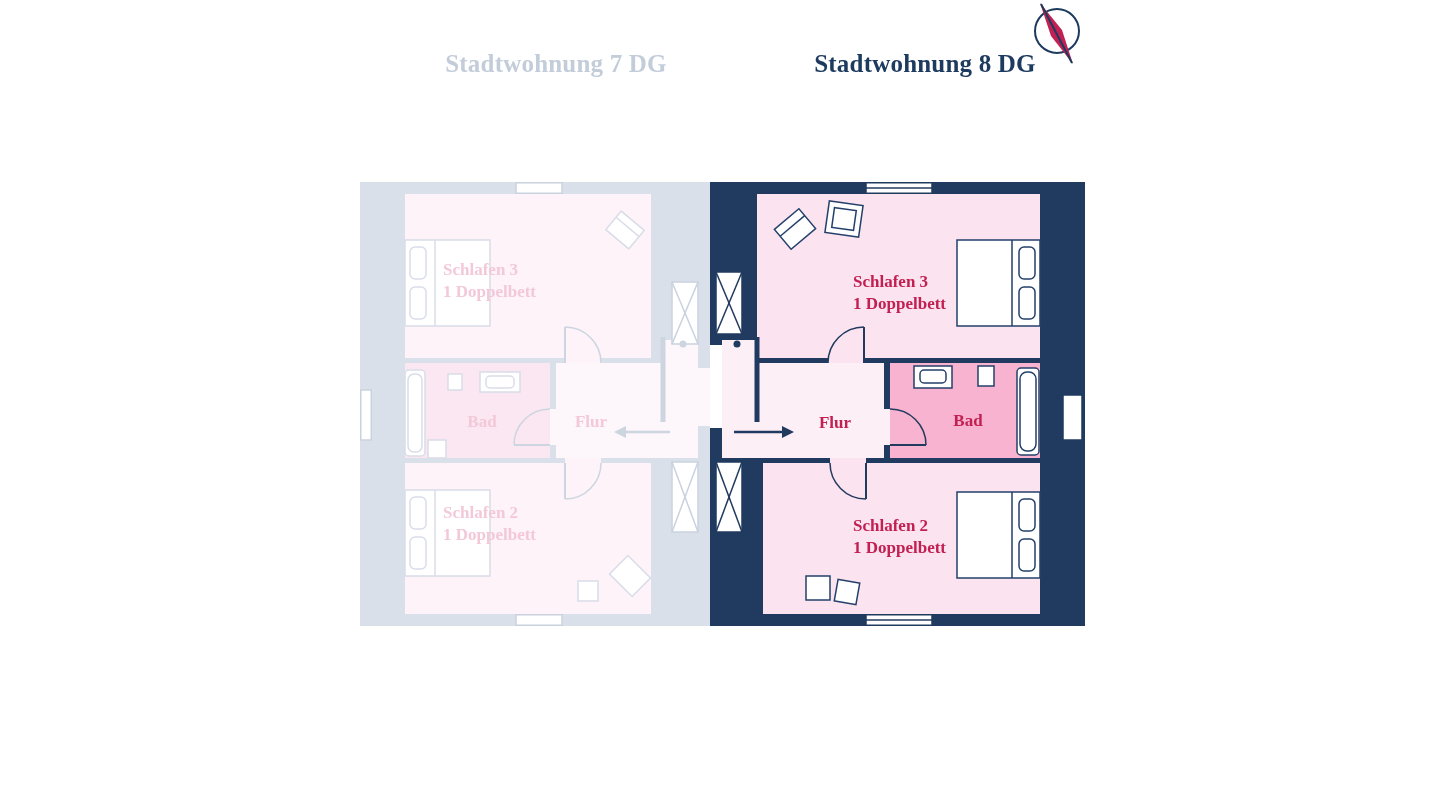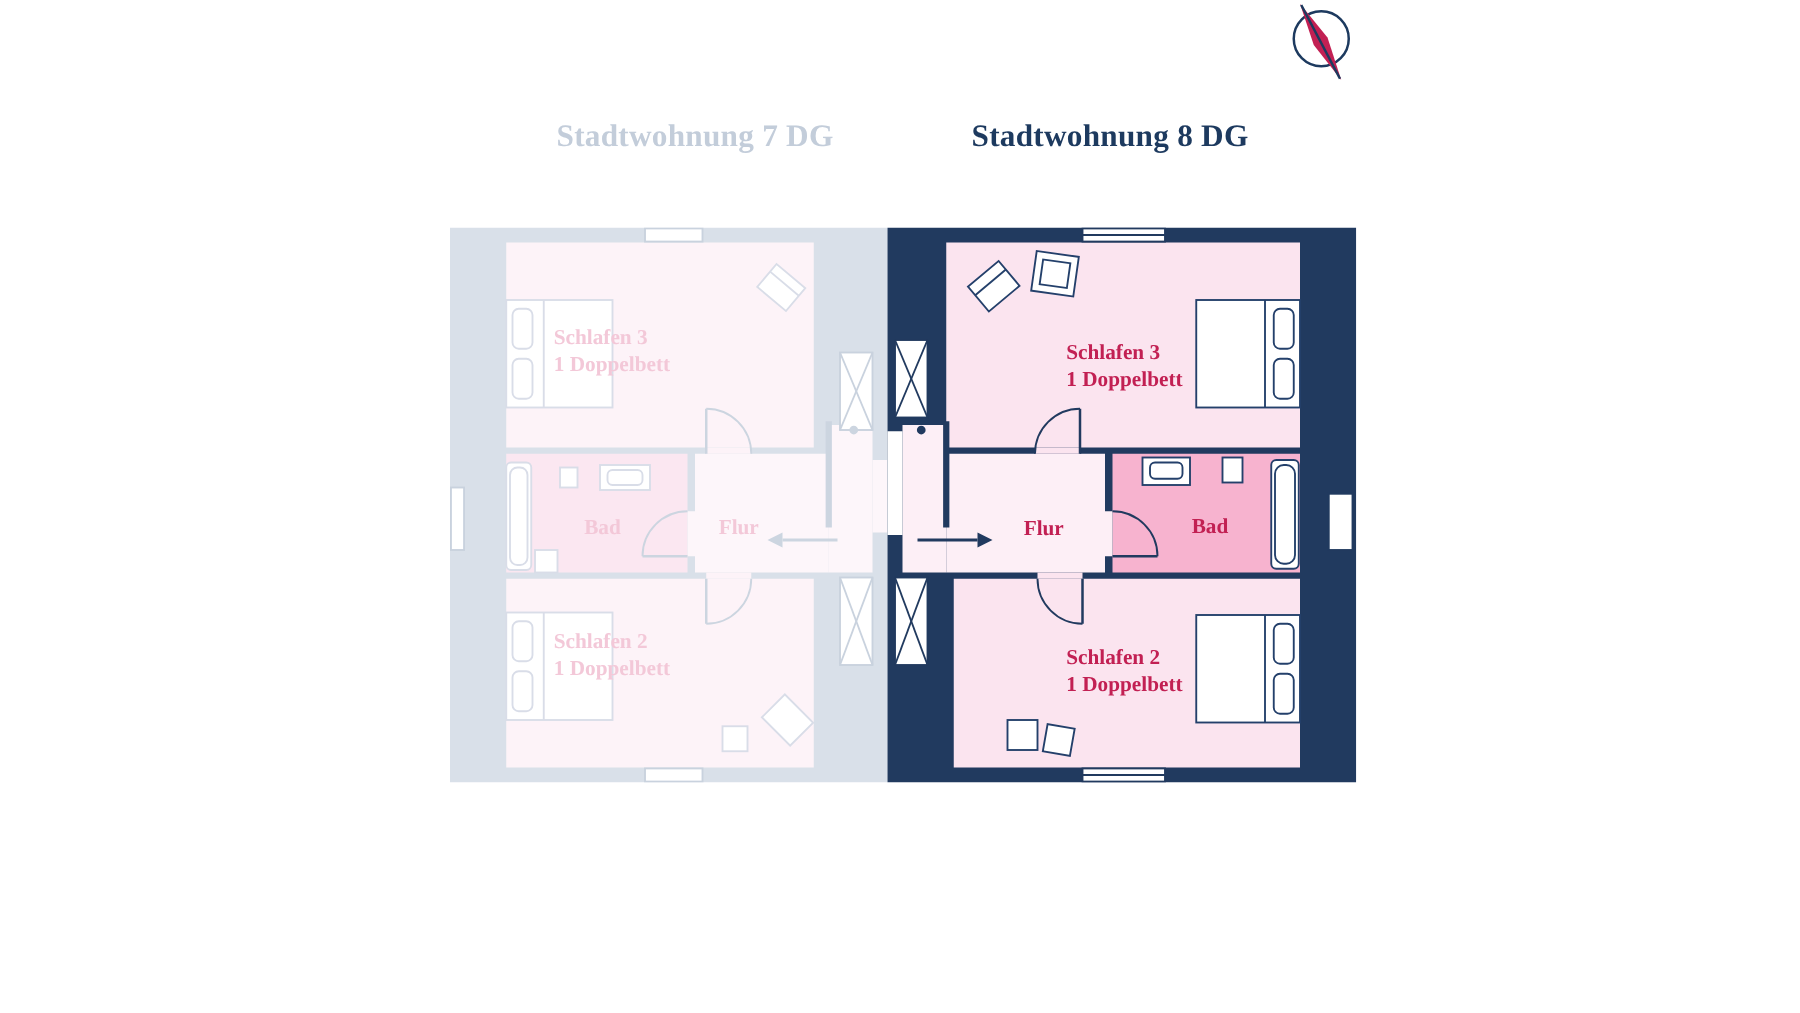--- a/index.html
+++ b/index.html
@@ -3,24 +3,24 @@
 <meta charset="utf-8">
 <style>
   html,body{margin:0;padding:0;}
   body{
     width:1440px;height:810px;background:#ffffff;position:relative;overflow:hidden;
     font-family:"Liberation Serif", serif;
   }
   .tab{
     position:absolute;top:50px;width:350px;text-align:center;
     font-size:25px;font-weight:700;letter-spacing:.2px;cursor:pointer;
-    -webkit-user-select:none;user-select:none;margin-top:46px;
+    -webkit-user-select:none;user-select:none;
   }
   .tab.inactive{left:381px;color:#c3cdda;}
-  .tab.active{left:713px;color:#1d3a5f;}
+  .tab.active{left:750px;color:#1d3a5f;}
   .compass{position:absolute;left:1028px;top:0;}
   .floorplan{position:absolute;left:360px;top:182px;}
   svg text{font-family:"Liberation Serif", serif;font-weight:700;}
   .lbl-active{fill:#c22053;font-size:17px;}
   .lbl-faded{fill:#f3c8d8;font-size:17px;}
 </style>
 </head>
 <body>
 
 <div>

